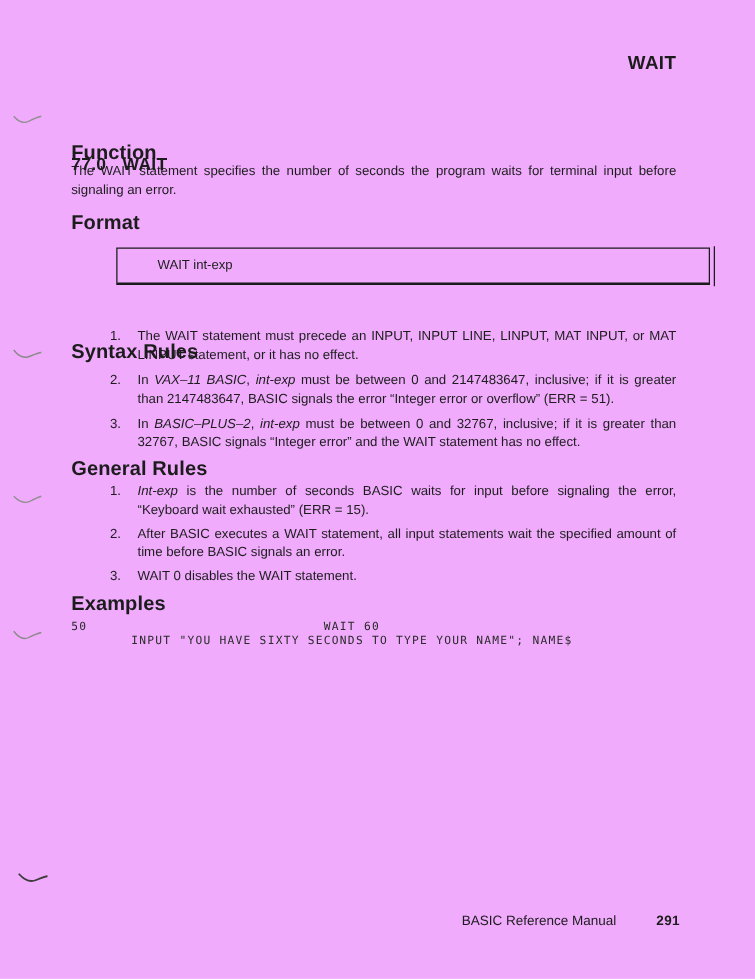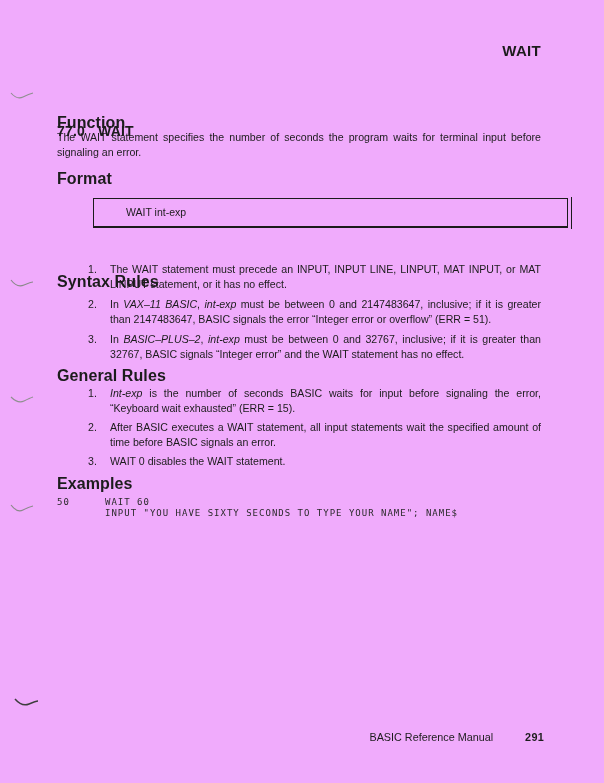--- a/index.html
+++ b/index.html
@@ -57,21 +57,21 @@
   .rule .txt i{font-style:italic;margin-top:28px;}
 
   
   .code-block{
     top:497px;display:flex;
     font-family:"DejaVu Sans Mono",monospace;
     font-size:9px;line-height:10.8px;letter-spacing:1px;
     color:#2a2a2a;
   }
   .code-block .lineno{flex:none;width:48px;}
-  .code-block .code-lines div{white-space:pre;}
+  .code-block .code-lines div{white-space:pre;text-align:center;}
 
   
   .footer{top:731px;text-align:right;font-size:10.8px;width:487px;}
   .footer .pagenum{font-weight:bold;margin-left:32px;letter-spacing:.3px;}
 
   
   .squiggle{position:absolute;width:26px;height:14px;}
   .sq1{left:9px;top:88px;}
   .sq2{left:9px;top:276px;}
   .sq3{left:9px;top:392px;}

